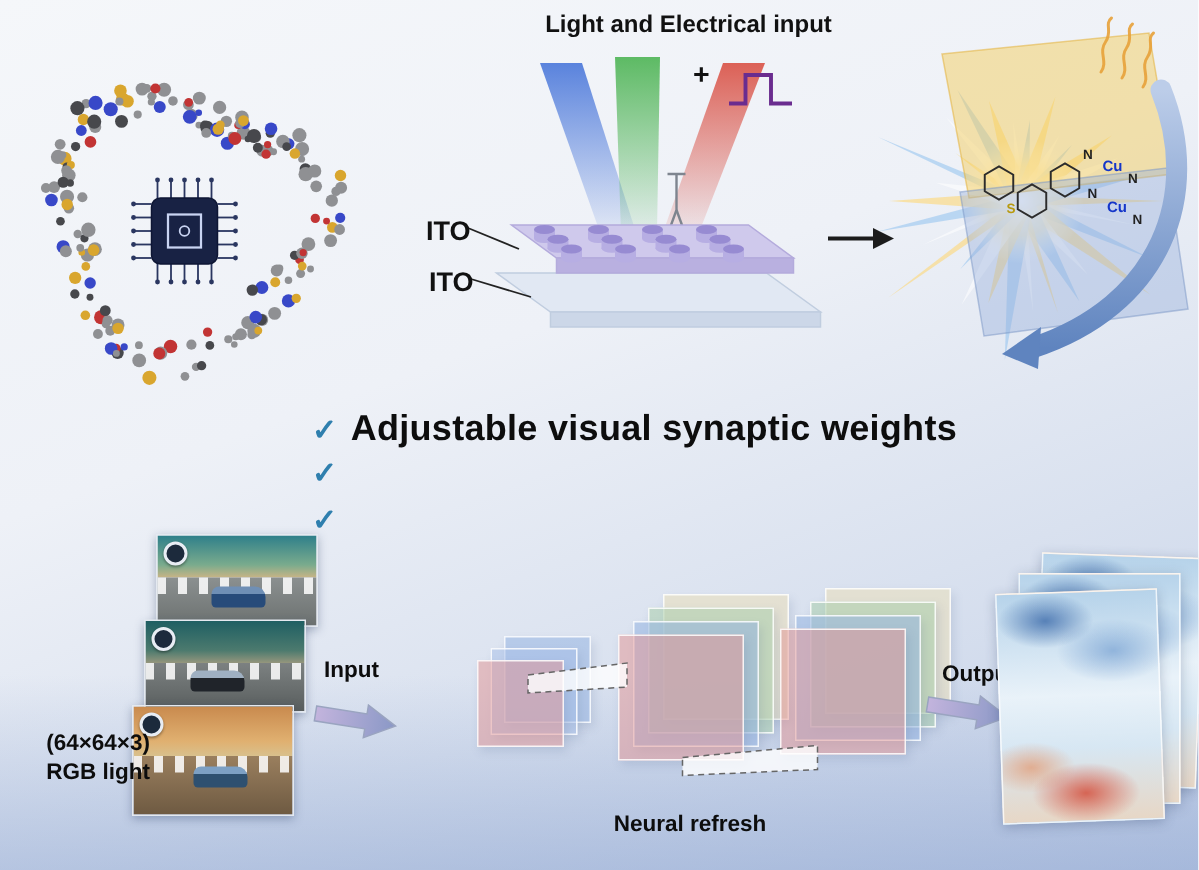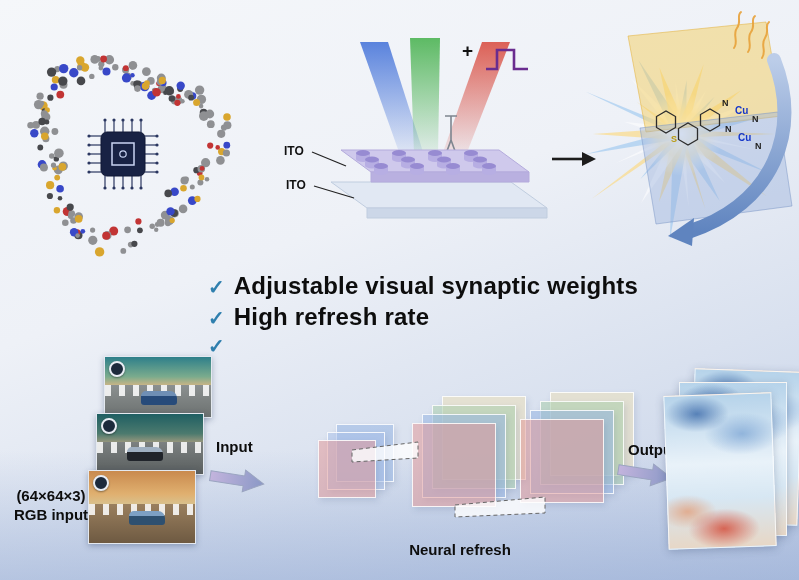--- a/index.html
+++ b/index.html
@@ -4,21 +4,21 @@
 <style>
   html,body{margin:0;padding:0;background:#fff;font-family:"Liberation Sans",sans-serif;}
   .canvas{position:relative;width:799px;height:580px;overflow:hidden;
     background:linear-gradient(160deg,#f5f7fa 0%,#eef1f7 40%,#d9e1ef 70%,#c2cfe7 100%);}
   .abs{position:absolute;}
   .bg-bottom{position:absolute;left:0;bottom:0;width:100%;height:130px;
     background:linear-gradient(180deg,rgba(130,155,205,0) 0%,rgba(120,148,200,.38) 100%);}
   .title{position:absolute;left:325px;top:8px;width:268px;text-align:center;
     font-size:16px;font-weight:bold;color:#111;}
   .plus{position:absolute;left:462px;top:40px;font-size:19px;font-weight:bold;color:#111;}
-  .ito{position:absolute;font-size:12px;font-weight:bold;color:#111;text-align:center;}
+  .ito{position:absolute;font-size:18px;font-weight:bold;color:#111;text-align:center;}
   .checklist{position:absolute;left:208px;top:272px;}
   .feat-row{display:flex;align-items:baseline;height:31px;}
   .feat-check{color:#2f7fae;font-size:20px;font-weight:bold;margin-right:9px;}
   .feat-label{font-size:24px;font-weight:bold;color:#0d0d0d;letter-spacing:.2px;}
   .photo{position:absolute;width:106px;height:60px;overflow:hidden;
     border:1px solid #e4e9f0;box-shadow:0 2px 6px rgba(40,60,100,.35);}
   .ph-sky{position:absolute;left:0;top:0;width:100%;height:46%;}
   .ph-road{position:absolute;left:0;bottom:0;width:100%;height:54%;}
   .ph-stripes{position:absolute;left:0;top:46%;width:100%;height:11px;
     background:repeating-linear-gradient(90deg,rgba(255,255,255,.85) 0 6px,rgba(255,255,255,0) 6px 14px);}
@@ -28,21 +28,21 @@
   .p1 .ph-sky{background:linear-gradient(180deg,#2e7f8a,#7aab8d 70%,#c7b486);}
   .p1 .ph-road{background:linear-gradient(180deg,#8b9090,#6c7170);}
   .p1 .ph-car{left:36px;top:34px;background:linear-gradient(180deg,#6f8fb5 35%,#274b7a 36%);}
   .p2 .ph-sky{background:linear-gradient(180deg,#1f5f63,#4c7a6e 70%,#95967d);}
   .p2 .ph-road{background:linear-gradient(180deg,#7c8181,#595e5e);}
   .p2 .ph-car{left:30px;top:33px;background:linear-gradient(180deg,#9fb0c2 35%,#20242a 36%);}
   .p3{height:72px;}
   .p3 .ph-sky{background:linear-gradient(180deg,#c98a4e,#e0b070 70%,#d9c08c);}
   .p3 .ph-road{background:linear-gradient(180deg,#9a7f5e,#6e5a42);}
   .p3 .ph-car{left:40px;top:40px;background:linear-gradient(180deg,#7da0c4 35%,#2e5070 36%);}
-  .rgb-label{position:absolute;left:2px;top:486px;width:98px;text-align:center;
+  .rgb-label{position:absolute;left:2px;top:486px;width:98px;text-align:right;
     font-size:15px;font-weight:bold;color:#0d0d0d;line-height:19px;}
   .flow-label{position:absolute;font-size:15px;font-weight:bold;color:#0d0d0d;}
   .stack{position:absolute;}
   .layer{position:absolute;border:1px solid rgba(255,255,255,.85);
     box-shadow:2px 3px 6px rgba(90,110,150,.18);}
   .s56{width:56px;height:56px;} .s82{width:82px;height:82px;}
   .c-blue{background:rgba(150,180,225,.55);} .c-blue2{background:rgba(165,190,232,.5);}
   .c-pink{background:rgba(228,148,146,.5);} .c-green{background:rgba(170,206,172,.55);}
   .c-cream{background:rgba(233,224,190,.6);}
   .fmaps{position:absolute;left:666px;top:370px;width:134px;height:200px;}
@@ -280,20 +280,21 @@
           <circle cx="83" cy="158" r="1.6" fill="#2a3660"></circle>
           <line x1="139" y1="158" x2="151" y2="158" stroke="#2a3660" stroke-width="1.2"></line>
           <circle cx="151" cy="158" r="1.6" fill="#2a3660"></circle>
         </g>
       <rect x="95" y="118" width="44" height="44" rx="6" fill="#182244" stroke="#0e1634"></rect>
       <rect x="106" y="129" width="22" height="22" fill="none" stroke="#c9d4f2" stroke-width="1.5"></rect>
       <circle cx="117" cy="140" r="3.2" fill="none" stroke="#c9d4f2" stroke-width="1.2"></circle>
     </g>
   </svg>
 
+  <div class="title">Light and Electrical input</div>
 
   <svg class="abs" style="left:332px;top:30px" width="230" height="128" viewBox="0 0 230 128">
     <defs>
       <linearGradient id="gB" x1="0" y1="0" x2="0" y2="1">
         <stop offset="0%" stop-color="#3f6fd8" stop-opacity=".85"></stop>
           <stop offset="100%" stop-color="#3f6fd8" stop-opacity=".08"></stop>
       </linearGradient>
       <linearGradient id="gG" x1="0" y1="0" x2="0" y2="1">
         <stop offset="0%" stop-color="#43b04a" stop-opacity=".85"></stop>
           <stop offset="100%" stop-color="#43b04a" stop-opacity=".08"></stop>
@@ -442,21 +443,20 @@
     </g>
   </svg>
 
   <div class="checklist">
     <div class="feat-row">
       <span class="feat-check">✓</span>
       <span class="feat-label">Adjustable visual synaptic weights</span>
     </div>
     <div class="feat-row">
       <span class="feat-check">✓</span>
-      <span class="feat-label">High refresh rate</span>
     </div>
     <div class="feat-row">
       <span class="feat-check">✓</span>
     </div>
   </div>
 
   <div class="photo p1" style="left:104px;top:356px">
     <div class="ph-sky"></div>
       <div class="ph-road"></div>
       <div class="ph-stripes"></div>
@@ -473,21 +473,21 @@
   <div class="photo p3" style="left:88px;top:470px">
     <div class="ph-sky"></div>
       <div class="ph-road"></div>
       <div class="ph-stripes"></div>
     <div class="ph-car"></div>
     <div class="ph-badge"></div>
   </div>
 
   <div class="rgb-label">
     <div>(64×64×3)</div>
-    <div>RGB input</div>
+    <div>RGB light</div>
   </div>
 
   <div class="flow-label" style="left:216px;top:438px">Input</div>
   <svg class="abs" style="left:208px;top:466px;transform:rotate(9deg)" width="60" height="28" viewBox="0 0 60 28">
     <defs>
         <linearGradient id="inGrad" x1="0" y1="0" x2="1" y2="0">
       <stop offset="0%" stop-color="#c3b4dd"></stop>
           <stop offset="100%" stop-color="#8a98c6"></stop>
         </linearGradient>
       </defs>

